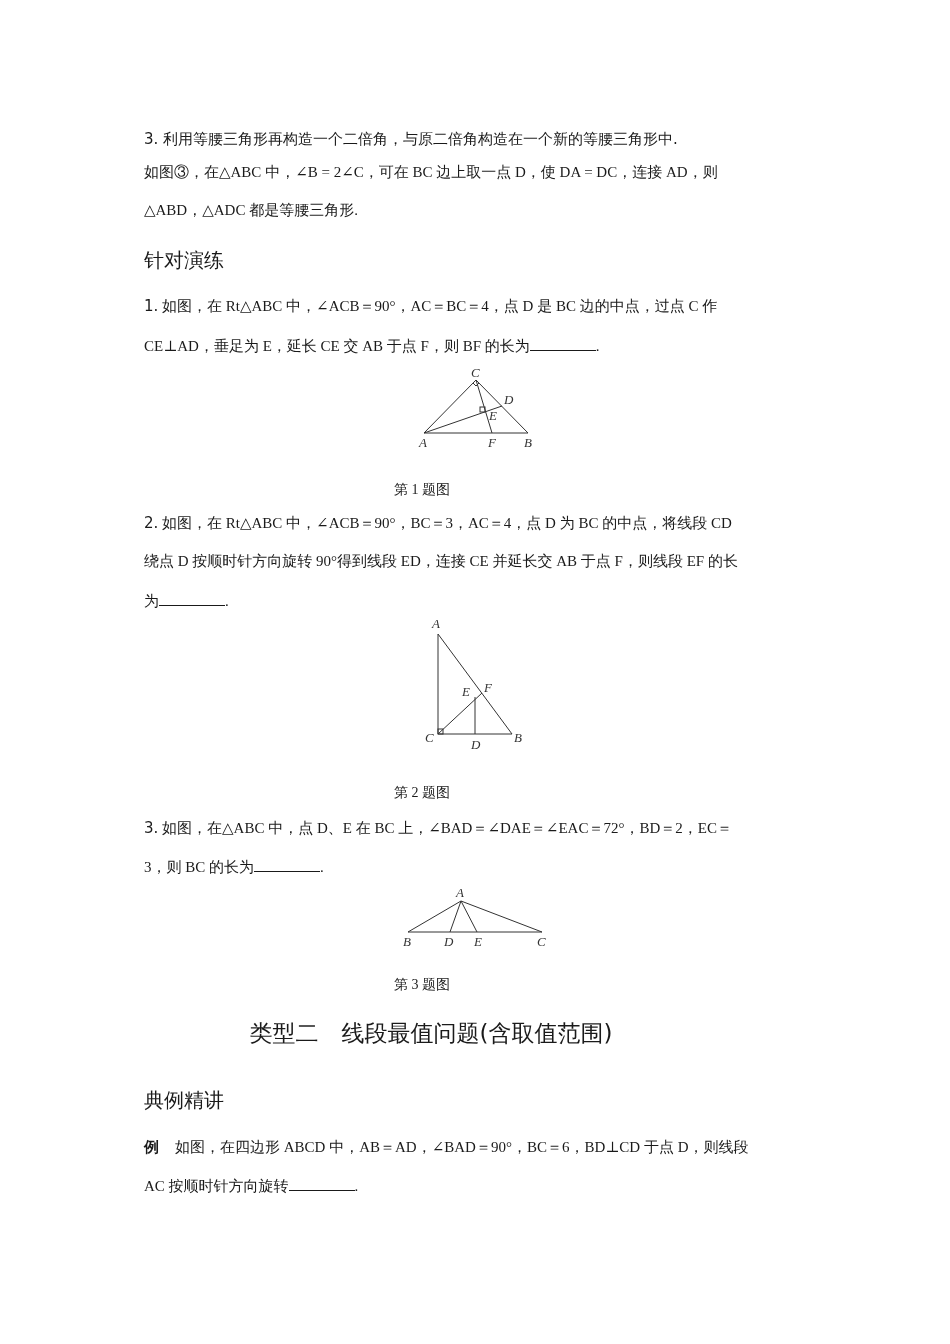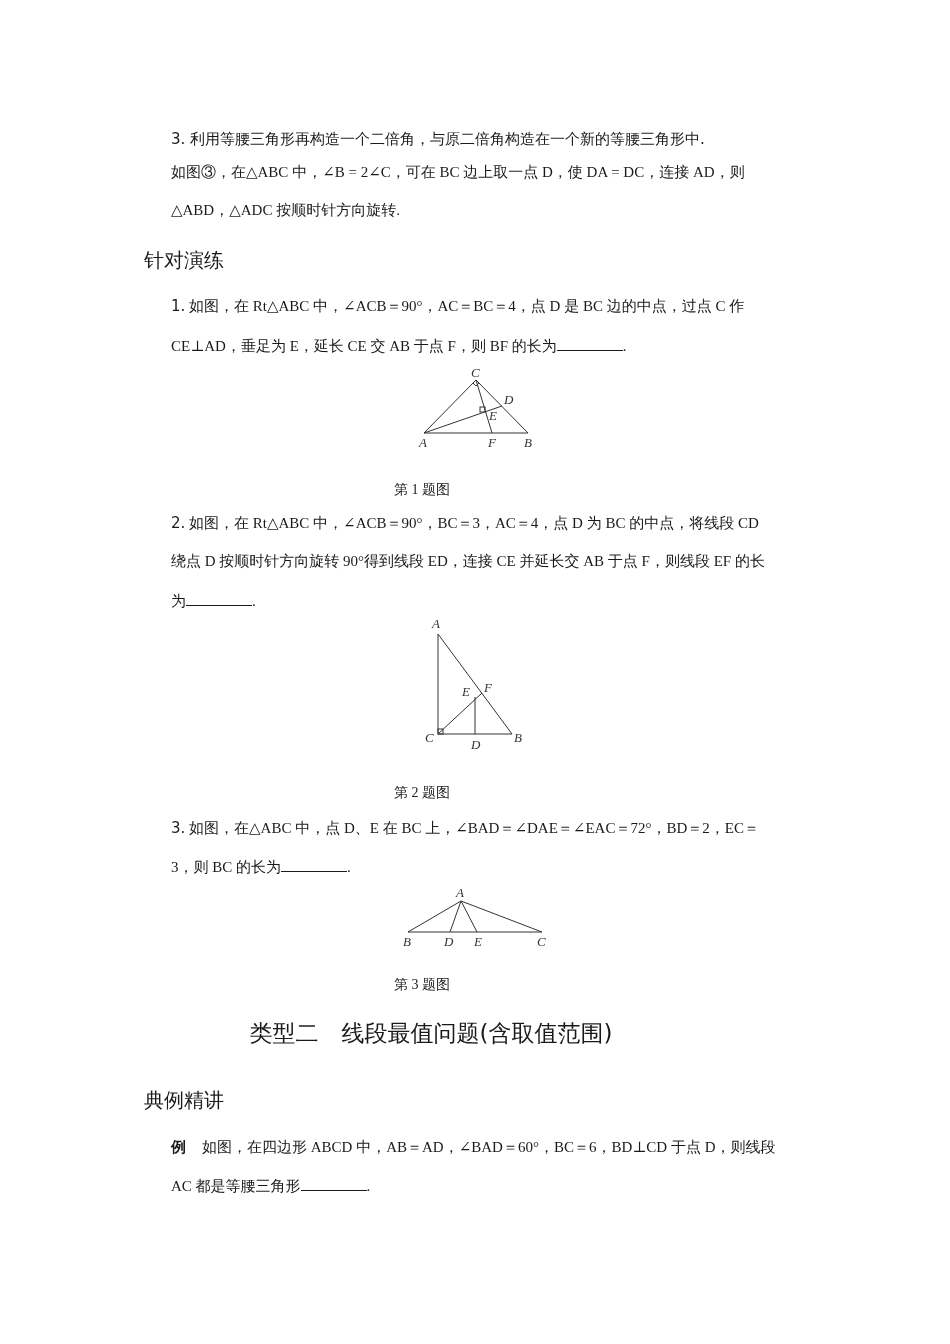--- a/index.html
+++ b/index.html
@@ -1,40 +1,40 @@
 <!DOCTYPE html>
 <html><head>
 <meta charset="utf-8">
 <style>
   html, body { margin: 0; padding: 0; background: #ffffff; }
   body { width: 950px; height: 1344px; position: relative; overflow: hidden;
          font-family: "DejaVu Serif", "Liberation Serif", serif; color: #1a1a1a; }
   .abs { position: absolute; }
-  .line { position: absolute; left: 144px; white-space: nowrap; font-size: 15px; margin-left: 27px; }
+  .line { position: absolute; left: 144px; white-space: nowrap; font-size: 15px; }
   .sans { font-family: "DejaVu Sans", "Liberation Sans", sans-serif; }
   .serif { font-family: "Liberation Serif", "DejaVu Serif", serif; }
   .num { font-family: "DejaVu Sans", "Liberation Sans", sans-serif; font-size: 15px; }
   .heading { position: absolute; left: 144px; font-size: 20px;
              font-family: "DejaVu Sans", "Liberation Sans", sans-serif; }
   .section-title { position: absolute; left: 0; width: 862px; text-align: center; top: 1018px;
                    font-size: 23px; font-family: "DejaVu Sans", "Liberation Sans", sans-serif; }
   .caption { position: absolute; left: 0; width: 844px; text-align: center; font-size: 14px;
              font-family: "Liberation Serif", "DejaVu Serif", serif; }
   .blank { display: inline-block; width: 66px; border-bottom: 1px solid #1a1a1a; height: 14px; vertical-align: baseline; }
   svg text { font-family: "Liberation Serif", "DejaVu Serif", serif; font-style: italic; font-size: 13px; fill: #333; }
 </style>
 </head>
 <body>
 
 <div class="line sans" style="top:130px; font-size:15px;">
   <span>3.</span>
   <span>利用等腰三角形再构造一个二倍角，与原二倍角构造在一个新的等腰三角形中.</span>
 </div>
 <div class="line serif" style="top:163px;">如图③，在△ABC 中，∠B = 2∠C，可在 BC 边上取一点 D，使 DA = DC，连接 AD，则</div>
-<div class="line serif" style="top:201px;">△ABD，△ADC 按顺时针方向旋转.</div>
+<div class="line serif" style="top:201px;">△ABD，△ADC 都是等腰三角形.</div>
 
 <div class="heading" style="top:247px;">针对演练</div>
 
 <div class="line serif" style="top:297px;">
   <span class="num">1.</span>
   <span>如图，在 Rt△ABC 中，∠ACB＝90°，AC＝BC＝4，点 D 是 BC 边的中点，过点 C 作</span>
 </div>
 <div class="line serif" style="top:336px;">
   <span>CE⊥AD，垂足为 E，延长 CE 交 AB 于点 F，则 BF 的长为</span><span class="blank"></span><span>.</span>
 </div>
@@ -105,17 +105,17 @@
   <text x="8" y="64">B</text>
   <text x="49" y="64">D</text>
   <text x="79" y="64">E</text>
   <text x="142" y="64">C</text>
 </svg>
 <div class="caption" style="top:976px;">第 3 题图</div>
 
 <div class="section-title">类型二　线段最值问题(含取值范围)</div>
 <div class="heading" style="top:1087px;">典例精讲</div>
 <div class="line serif" style="top:1138px;">
-  <span class="sans" style="font-weight:bold; margin-right:16px;">例</span><span>如图，在四边形 ABCD 中，AB＝AD，∠BAD＝60°，BC＝6，BD⊥CD 于点 D，则线段</span>
+  <span class="sans" style="font-weight:bold; margin-right:16px;">例</span><span>如图，在四边形 ABCD 中，AB＝AD，∠BAD＝90°，BC＝6，BD⊥CD 于点 D，则线段</span>
 </div>
 <div class="line serif" style="top:1176px;">
-  <span>AC 都是等腰三角形</span><span class="blank"></span><span>.</span>
+  <span>AC 按顺时针方向旋转</span><span class="blank"></span><span>.</span>
 </div>
 
 </body></html>

